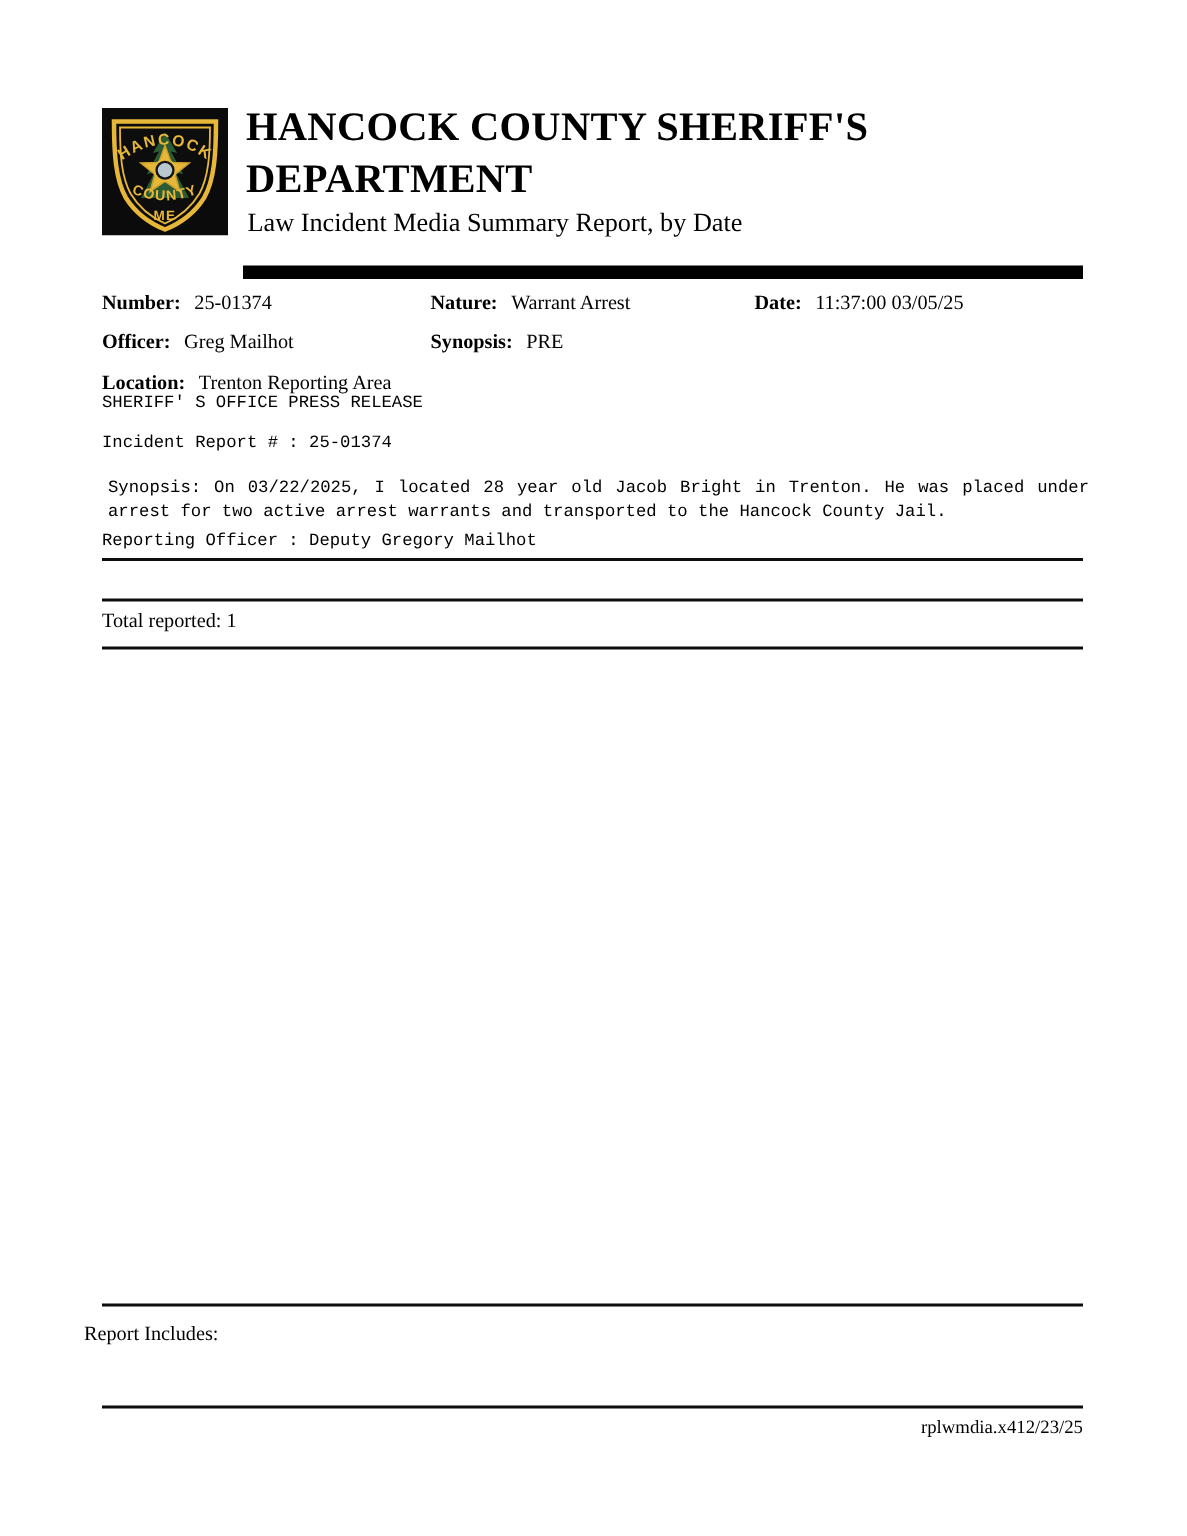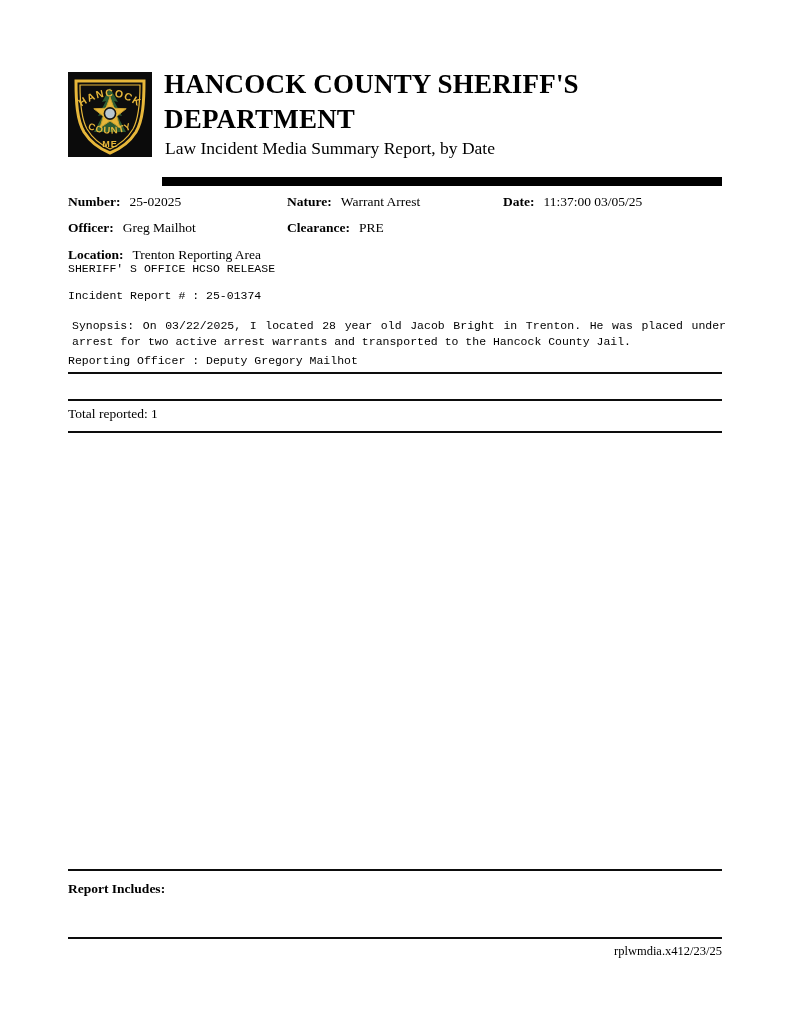--- a/index.html
+++ b/index.html
@@ -28,21 +28,21 @@
   }
   .mono-par {
     position:absolute; left:68px; width:654px;
     font-family:Liberation Mono, monospace; font-size:11.5px;
     line-height:15.5px; text-align:justify; margin:4px;
   }
   
   .rule { position:absolute; left:68px; width:654px; height:2px; background:#0d0d0d; }
   .total-line { position:absolute; left:68px; top:406px; font-size:13.5px; }
   
-  .inc-label { position:absolute; left:68px; top:881px; font-size:13.5px; font-weight:bold; }
+  .inc-label { position:absolute; left:56px; top:881px; font-size:13.5px; font-weight:normal; }
   .inc-text { position:absolute; left:68px; top:897px; width:654px; font-size:13.5px; line-height:16.5px; margin:0; }
   .foot-row {
     position:absolute; left:68px; top:944px; width:654px;
     display:flex; justify-content:flex-end; font-size:12.5px;
   }
 </style>
 </head>
 <body>
 
 <div class="page">
@@ -66,33 +66,33 @@
       <textPath href="#arcBottom" startOffset="50%" text-anchor="middle">COUNTY</textPath>
     </text>
     <text x="42" y="74.5" font-family="Liberation Sans, sans-serif" font-size="9" font-weight="bold" fill="#e7b73a" letter-spacing="1" text-anchor="middle">ME</text>
   </svg>
 
   <div class="agency-title">HANCOCK COUNTY SHERIFF'S DEPARTMENT</div>
   <div class="report-title">Law Incident Media Summary Report, by Date</div>
   <div class="black-bar"></div>
 
   <div class="frow" style="top:194px">
-    <span class="col1"><span class="flabel">Number:</span><span>25-02025</span></span>
+    <span class="col1"><span class="flabel">Number:</span><span>25-01374</span></span>
     <span class="col2"><span class="flabel">Nature:</span><span>Warrant Arrest</span></span>
     <span class="col3"><span class="flabel">Date:</span><span>11:37:00 03/05/25</span></span>
   </div>
   <div class="frow" style="top:220px">
     <span class="col1"><span class="flabel">Officer:</span><span>Greg Mailhot</span></span>
-    <span class="col2"><span class="flabel">Clearance:</span><span>PRE</span></span>
+    <span class="col2"><span class="flabel">Synopsis:</span><span>PRE</span></span>
   </div>
   <div class="frow" style="top:247px">
     <span class="col1"><span class="flabel">Location:</span><span>Trenton Reporting Area</span></span>
   </div>
 
-  <div class="mono" style="top:262px">SHERIFF' S OFFICE HCSO RELEASE</div>
+  <div class="mono" style="top:262px">SHERIFF' S OFFICE PRESS RELEASE</div>
   <div class="mono" style="top:289px">Incident Report # : 25-01374</div>
   <p class="mono-par" style="top:314px">Synopsis: On 03/22/2025, I located 28 year old Jacob Bright in Trenton. He was placed under arrest for two active arrest warrants and transported to the Hancock County Jail.</p>
   <div class="mono" style="top:354px">Reporting Officer : Deputy Gregory Mailhot</div>
 
   <div class="rule" style="top:372px"></div>
   <div class="rule" style="top:399px"></div>
   <div class="total-line">Total reported: 1</div>
   <div class="rule" style="top:431px"></div>
 
   <div class="rule" style="top:869px"></div>

